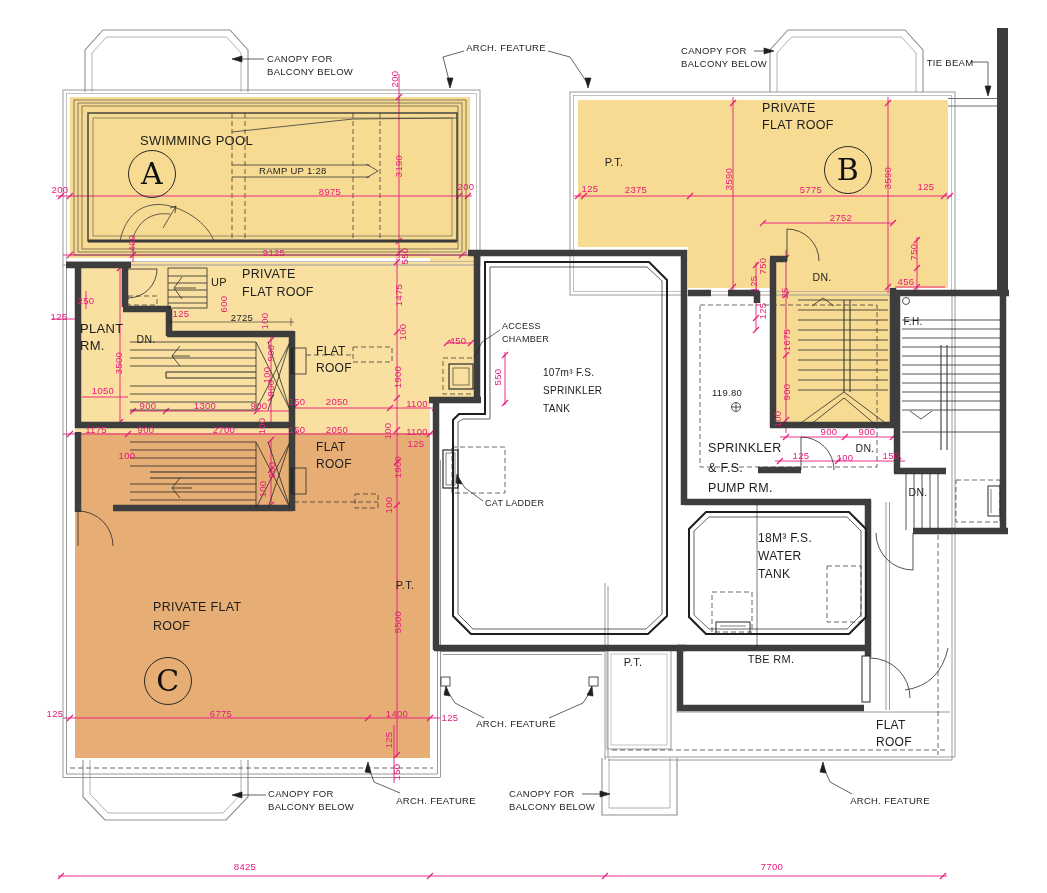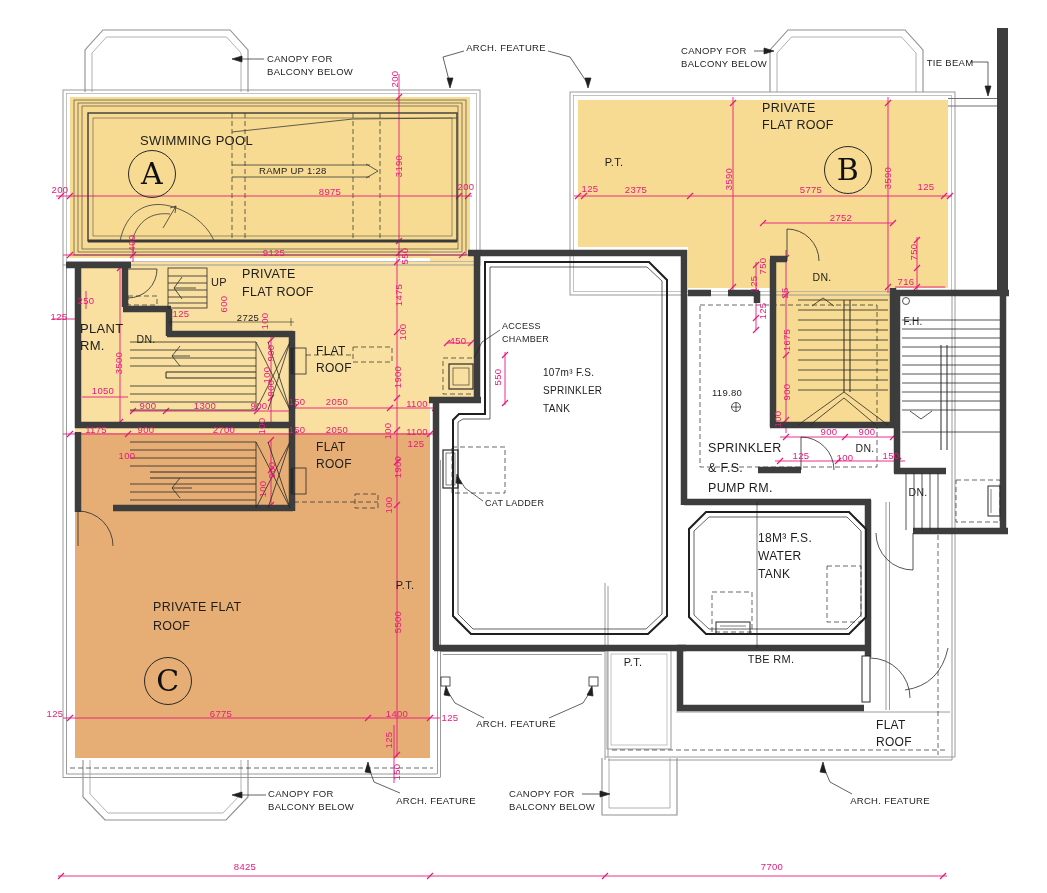--- a/index.html
+++ b/index.html
@@ -293,39 +293,39 @@
       <div class="ann note" style="left: 633px; top: 662px; font-size: 11px;">P.T.</div>
       <div class="ann note" style="left: 516px; top: 723px; font-size: 9.5px;">ARCH. FEATURE</div>
       <div class="ann note la" style="left: 876px; top: 734px; font-size: 12px; line-height: 17px;">FLAT
 ROOF</div>
       <div class="ann note la" style="left: 268px; top: 800px; font-size: 9.5px;">CANOPY FOR
 BALCONY BELOW</div>
       <div class="ann note" style="left: 436px; top: 800px; font-size: 9.5px;">ARCH. FEATURE</div>
       <div class="ann note la" style="left: 509px; top: 800px; font-size: 9.5px;">CANOPY FOR
 BALCONY BELOW</div>
       <div class="ann note" style="left: 890px; top: 800px; font-size: 9.5px;">ARCH. FEATURE</div>
-      <div class="ann note" style="left: 248px; top: 317px; font-size: 9.5px; text-align: center;">2725</div>
+      <div class="ann note" style="left: 242px; top: 317px; font-size: 9.5px; text-align: center;">2725</div>
       <div class="ann dim" style="left: 60px; top: 189px;">200</div>
       <div class="ann dim" style="left: 330px; top: 191px;">8975</div>
       <div class="ann dim" style="left: 466px; top: 186px;">200</div>
       <div class="ann dim rot" style="left: 398px; top: 166px;">3190</div>
       <div class="ann dim rot" style="left: 394px; top: 79px;">200</div>
       <div class="ann dim" style="left: 274px; top: 252px;">9125</div>
       <div class="ann dim rot" style="left: 131px; top: 243px;">400</div>
       <div class="ann dim rot" style="left: 404px; top: 256px;">550</div>
       <div class="ann dim" style="left: 590px; top: 188px;">125</div>
       <div class="ann dim" style="left: 636px; top: 189px;">2375</div>
       <div class="ann dim" style="left: 811px; top: 189px;">5775</div>
       <div class="ann dim" style="left: 926px; top: 186px;">125</div>
       <div class="ann dim rot" style="left: 728px; top: 179px;">3590</div>
       <div class="ann dim rot" style="left: 887px; top: 178px;">3590</div>
       <div class="ann dim" style="left: 841px; top: 217px;">2752</div>
       <div class="ann dim rot" style="left: 762px; top: 266px;">750</div>
       <div class="ann dim rot" style="left: 913px; top: 252px;">750</div>
-      <div class="ann dim" style="left: 906px; top: 281px;">716</div>
+      <div class="ann dim" style="left: 906px; top: 281px;">456</div>
       <div class="ann dim rot" style="left: 753px; top: 284px;">125</div>
       <div class="ann dim rot" style="left: 784px; top: 293px;">25</div>
       <div class="ann dim rot" style="left: 762px; top: 311px;">125</div>
       <div class="ann dim rot" style="left: 786px; top: 340px;">1675</div>
       <div class="ann dim rot" style="left: 786px; top: 392px;">900</div>
       <div class="ann dim rot" style="left: 777px; top: 419px;">100</div>
       <div class="ann dim" style="left: 829px; top: 431px;">900</div>
       <div class="ann dim" style="left: 867px; top: 431px;">900</div>
       <div class="ann dim" style="left: 801px; top: 455px;">125</div>
       <div class="ann dim" style="left: 845px; top: 457px;">100</div>

